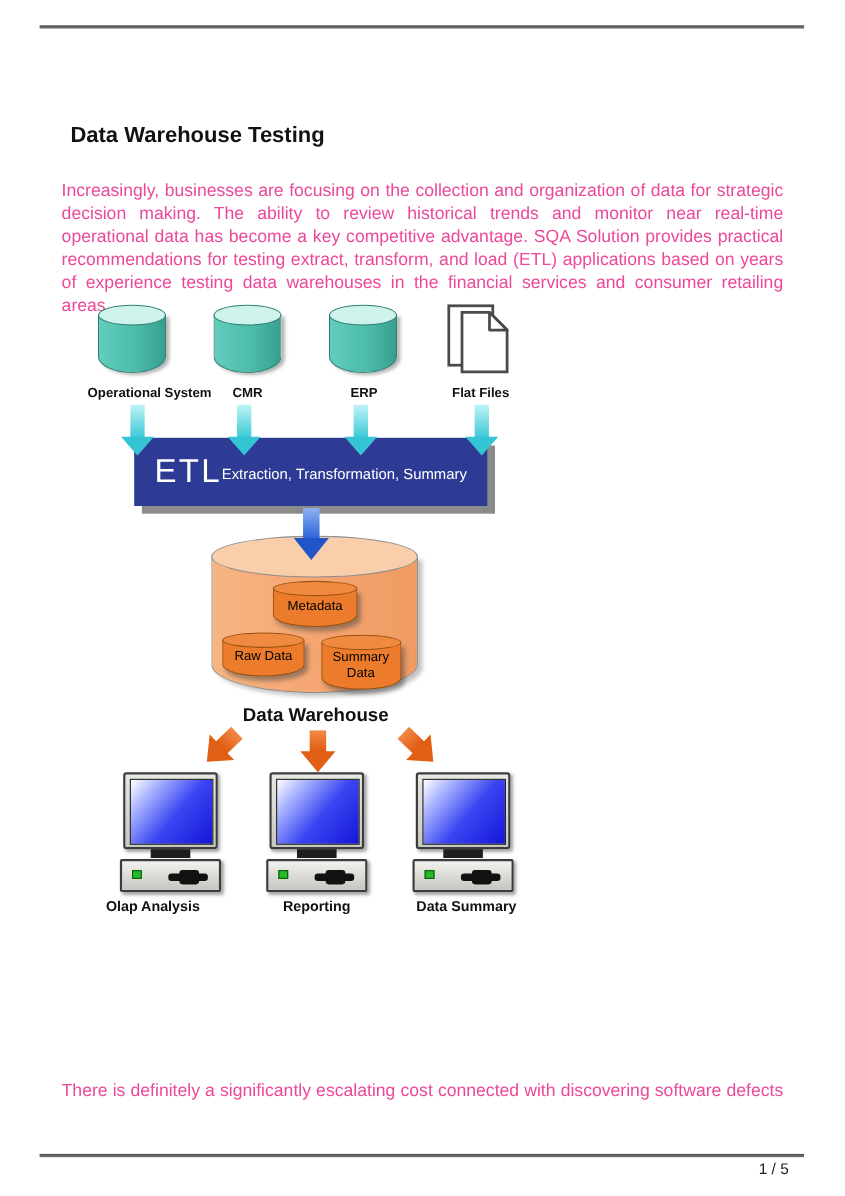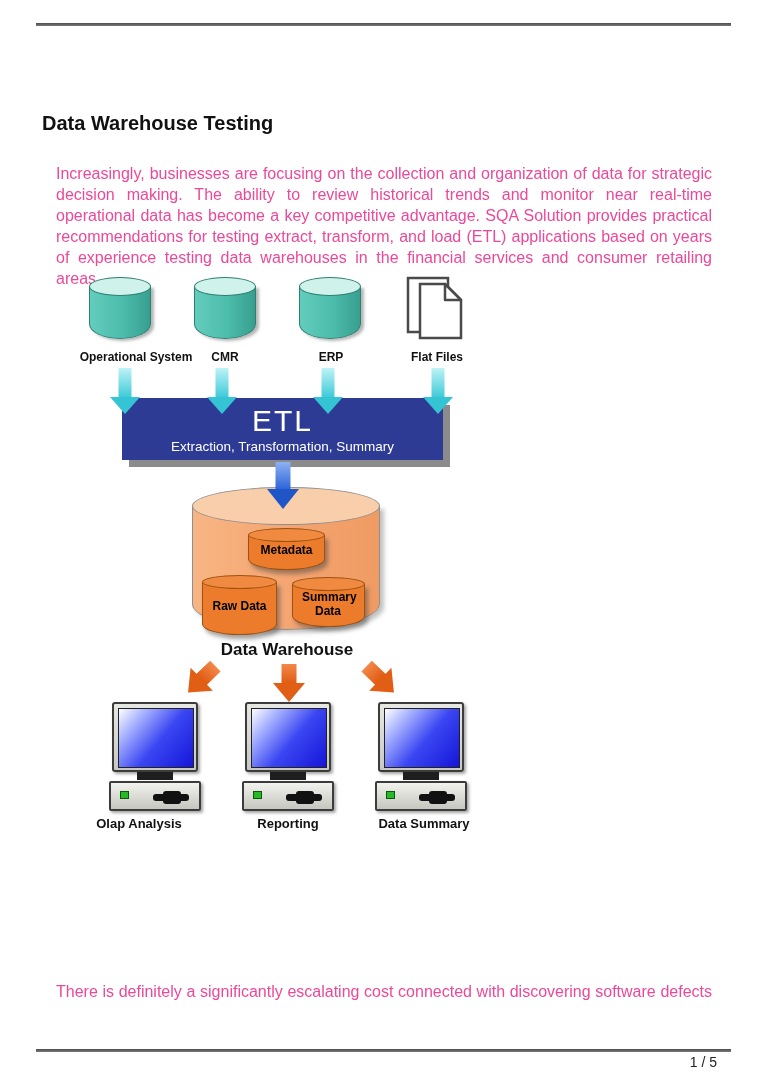--- a/index.html
+++ b/index.html
@@ -2,21 +2,21 @@
 <html><head>
 <meta charset="utf-8">
 <style>
   html,body{margin:0;padding:0;background:#ffffff;}
   .page{position:relative;width:768px;height:1087px;background:#fff;overflow:hidden;
         font-family:"Liberation Sans","DejaVu Sans",sans-serif;color:#1c1c1c;}
   .rule{position:absolute;left:36px;width:695px;height:3px;
         background:linear-gradient(#4c4c4c,#7a7a7a);}
   .rule.top{top:23px;}
   .rule.bottom{top:1049px;}
-  .title{position:absolute;left:42px;top:99px;font-size:20px;font-weight:bold;color:#111;}
+  .title{position:absolute;left:64px;top:99px;font-size:20px;font-weight:bold;color:#111;}
   .para{position:absolute;left:56px;width:656px;font-size:16px;line-height:21px;
         text-align:justify;color:#ec4899;}
   .para.p1{top:147px;}
   .caption{position:absolute;left:56px;top:872px;font-size:14px;color:#222;}
   .para.p2{top:965px;text-align-last:justify;}
   .pagenum{position:absolute;right:51px;top:1054px;font-size:14px;color:#222;}
 
   
   .diagram{position:absolute;left:60px;top:270px;width:430px;height:580px;}
 
@@ -31,21 +31,21 @@
         border-radius:0 0 50% 50% / 0 0 15px 15px;box-shadow:3px 2px 3px rgba(110,110,110,.5);}
   .wh{width:188px;height:143px;}
   .wh .cap{height:38px;background:#f9cfab;border:1px solid #8f8f8f;}
   .wh .cbody{top:19px;background:linear-gradient(90deg,#f7b583,#f5a470 55%,#ef9b63);
         border:1px solid #8f8f8f;border-top:none;
         border-radius:0 0 50% 50% / 0 0 26px 26px;box-shadow:4px 3px 4px rgba(120,120,120,.45);}
   .oc .cap{height:14px;background:#f08a40;border:1px solid #9c5210;}
   .oc .cbody{top:7px;background:#ec7c2c;border:1px solid #9c5210;border-top:none;
         border-radius:0 0 50% 50% / 0 0 11px 11px;box-shadow:3px 4px 4px rgba(70,70,70,.5);}
   .oc .lbl{position:absolute;left:0;right:0;top:50%;transform:translateY(-42%);
-        text-align:center;font-size:12px;font-weight:bold;color:#000;line-height:14px;z-index:2;}
+        text-align:center;font-size:12px;font-weight:normal;color:#000;line-height:14px;z-index:2;}
 
   .src-label{position:absolute;top:80px;transform:translateX(-50%);
         font-size:12px;font-weight:bold;white-space:nowrap;color:#111;}
   .dw-label{position:absolute;top:370px;left:227px;transform:translateX(-50%);
         font-size:17px;font-weight:bold;white-space:nowrap;color:#111;}
   .out-label{position:absolute;top:546px;transform:translateX(-50%);
         font-size:13px;font-weight:bold;white-space:nowrap;color:#111;}
 
   
   .arr{position:absolute;}
@@ -61,21 +61,21 @@
         border-top:20px solid #2055c8;}
   .arr-orange{width:32px;height:40px;z-index:5;}
   .arr-orange .stem{width:15px;height:20px;background:linear-gradient(#f2884a,#e05a10);}
   .arr-orange .tip{top:19px;border-left:16px solid transparent;border-right:16px solid transparent;
         border-top:19px solid #e05f14;}
   .rot-l{transform:rotate(46deg);}
   .rot-r{transform:rotate(-46deg);}
 
   
   .etl{position:absolute;left:62px;top:128px;width:321px;height:62px;background:#2e3b94;
-        box-shadow:7px 7px 0 #8b8b8b;display:flex;flex-direction:column;align-items:center;
+        box-shadow:7px 7px 0 #8b8b8b;display:flex;flex-direction:row;align-items:center;
         justify-content:center;color:#fff;z-index:3;}
   .etl .t1{font-size:30px;letter-spacing:2px;line-height:32px;}
   .etl .t2{font-size:13.5px;margin-top:2px;}
 
   
   .ff{position:absolute;left:345px;top:6px;width:62px;height:64px;}
 
   
   .pc{position:absolute;width:92px;}
   .pc .mon{margin:0 auto;width:74px;height:58px;background:linear-gradient(#e8e8e2,#c8c8c2);
@@ -163,21 +163,21 @@
     <div class="cyl wh" style="left:132px;top:217px;">
       <div class="cbody"></div>
       <div class="cap"></div>
     </div>
 
     <div class="cyl oc" style="left:188px;top:258px;width:77px;height:42px;">
       <div class="cbody"></div>
       <div class="cap"></div>
       <div class="lbl">Metadata</div>
     </div>
-    <div class="cyl oc" style="left:142px;top:305px;width:75px;height:60px;">
+    <div class="cyl oc" style="left:142px;top:305px;width:75px;height:40px;">
       <div class="cbody"></div>
       <div class="cap"></div>
       <div class="lbl">Raw Data</div>
     </div>
     <div class="cyl oc" style="left:232px;top:307px;width:73px;height:50px;">
       <div class="cbody"></div>
       <div class="cap"></div>
       <div class="lbl" style="width:52px;left:10px;">Summary Data</div>
     </div>
 

